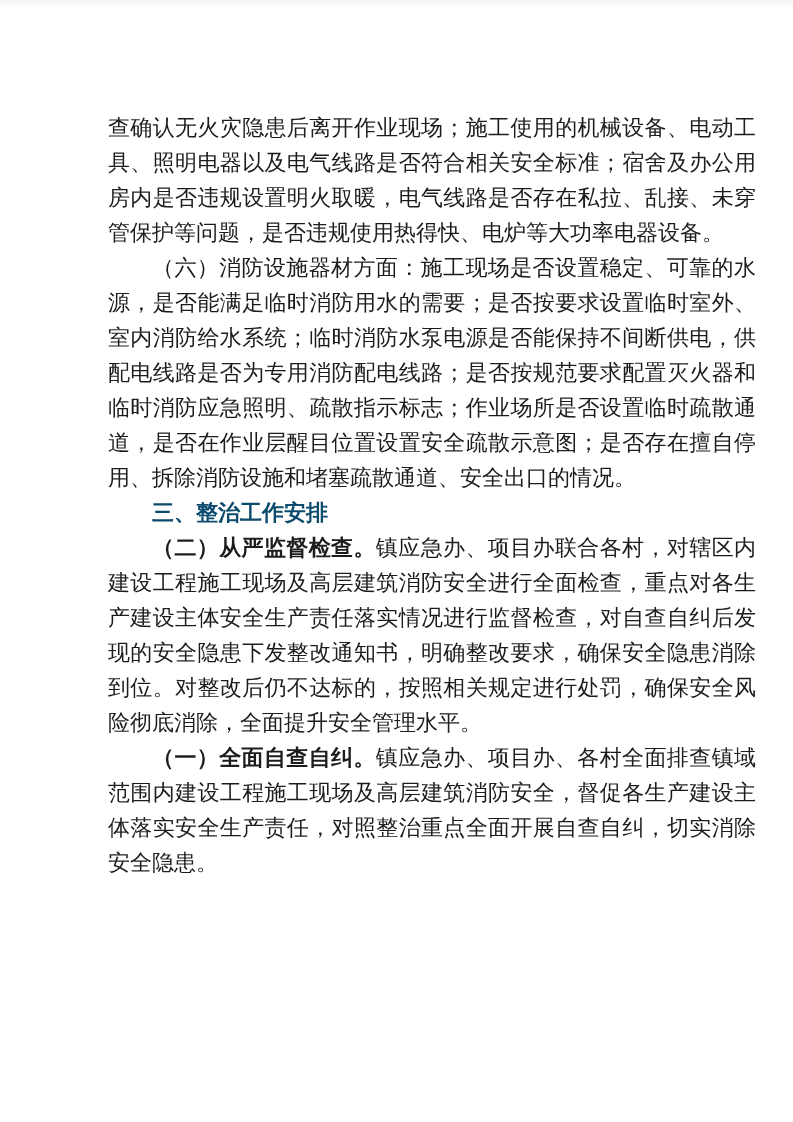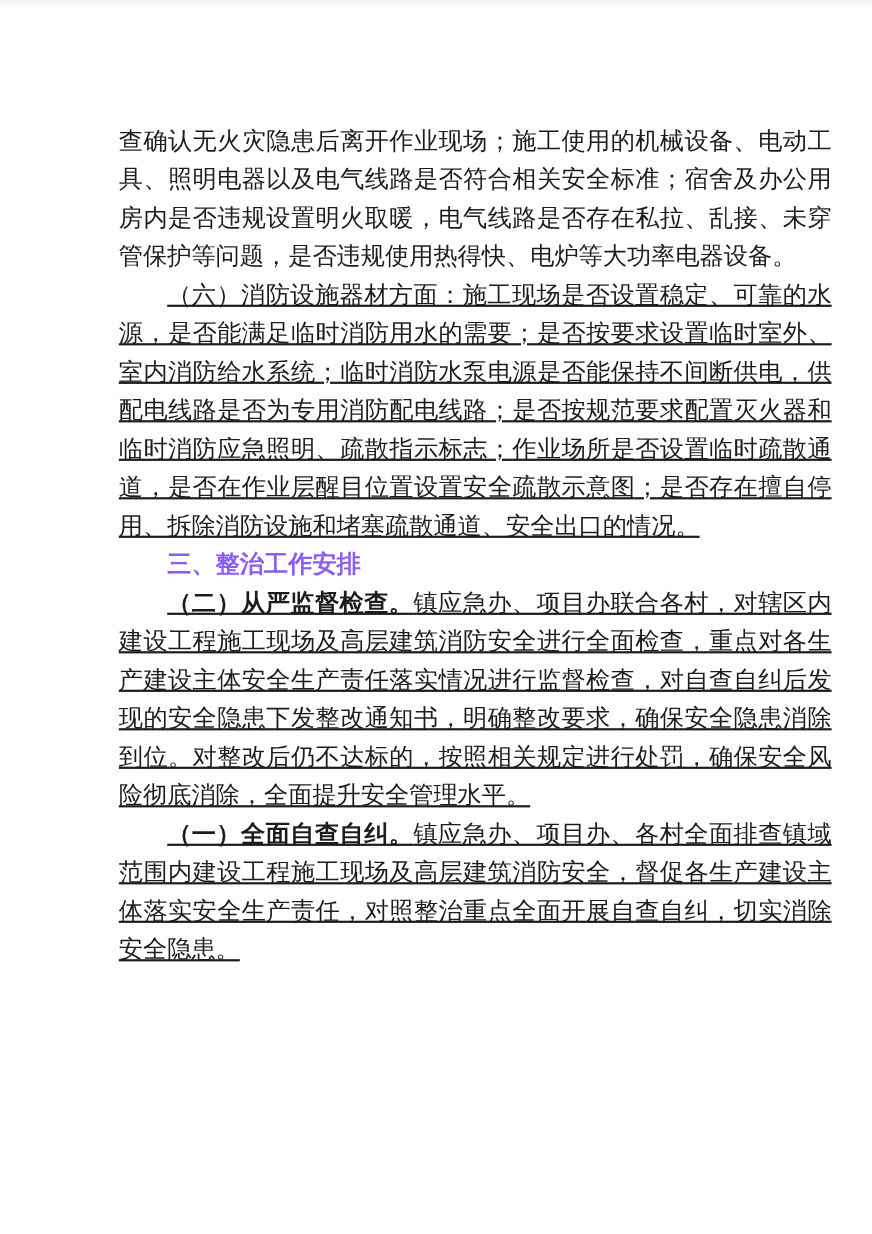--- a/index.html
+++ b/index.html
@@ -30,31 +30,30 @@
   }
   .doc-body p {
     margin: 0;
     padding: 0;
     text-align: justify;
     text-justify: inter-ideograph;
     word-break: break-all;
   }
   .indent {
     text-indent: 44px;
-    text-decoration: underline;
   }
   .section-heading {
     margin: 0;
     padding: 0;
     text-indent: 44px;
     font-size: 22px;
     line-height: 35px;
     font-weight: bold;
     font-family: "Liberation Sans", "DejaVu Sans", sans-serif;
-    color: #8b5cf6;
+    color: #0c4a6e;
     text-align: left;
   }
   .lead {
     font-weight: bold;
   }
 </style>
 </head>
 <body>
 
 <div class="page">

